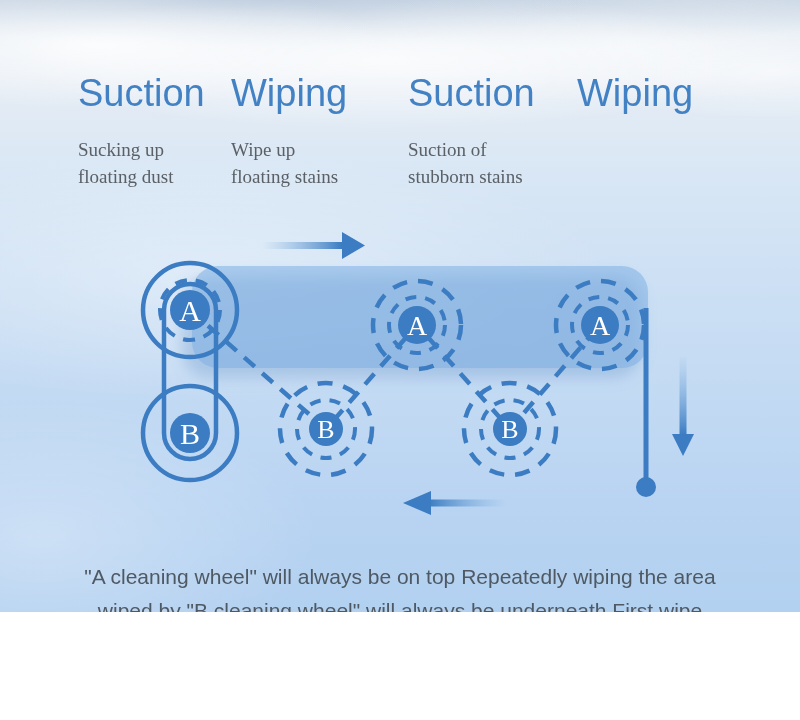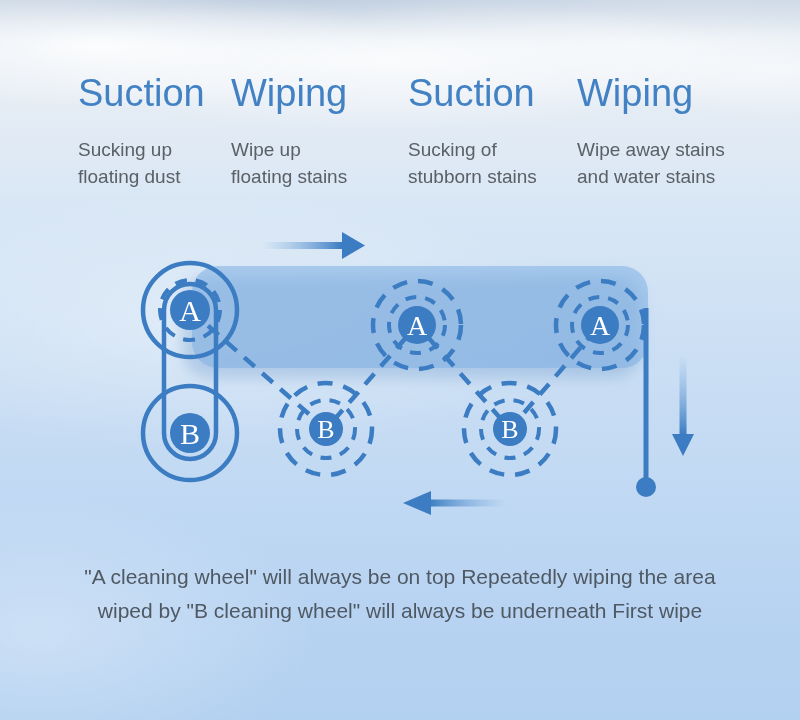--- a/index.html
+++ b/index.html
@@ -1,17 +1,17 @@
 <!DOCTYPE html>
 <html style="--accent: #3b7cc2; --heading: #4282c4; --subtitle: #5a6066; --caption: #4f5963; --band: #a9cdee;"><head>
 <meta charset="utf-8">
 <style>
   html,body{margin:0;padding:0;}
   .stage{
-    position:relative;width:800px;height:720px;overflow:hidden;
+    position:relative;width:800px;height:612px;overflow:hidden;
     font-family:"Liberation Sans",sans-serif;
     -webkit-font-smoothing:antialiased;
   }
   .sky{
     position:absolute;inset:0;
     background:
       radial-gradient(420px 90px at 12% 45px, rgba(255,255,255,0.85), rgba(255,255,255,0) 70%),
       radial-gradient(520px 100px at 48% 60px, rgba(255,255,255,0.80), rgba(255,255,255,0) 70%),
       radial-gradient(420px 90px at 78% 40px, rgba(255,255,255,0.60), rgba(255,255,255,0) 70%),
       radial-gradient(300px 70px at 97% 70px, rgba(255,255,255,0.55), rgba(255,255,255,0) 70%),
@@ -21,21 +21,21 @@
       radial-gradient(400px 200px at 5% 88%, rgba(255,255,255,0.30), rgba(255,255,255,0) 70%),
       linear-gradient(180deg,#cdd9e6 0%,#e2eaf2 6%,#e7edf4 12%,#d9e7f5 28%,#cde0f4 46%,#c3daf3 64%,#b9d4f2 82%,#b2d0f0 100%);
   }
   .col{position:absolute;top:72px;}
   .col h2{
     margin:0;font-size:38px;font-weight:500;letter-spacing:0;
     color:var(--heading,#4282c4);line-height:1.15;
   }
   .col p{
     margin:20px 0 0 0;font-size:19px;line-height:27px;
-    color:var(--subtitle,#5a6066);white-space:pre-line;
+    color:var(--subtitle,#5a6066);white-space:pre-line;font-family:Liberation Serif, serif;
   }
   .col1{left:78px;}.col2{left:231px;}.col3{left:408px;}.col4{left:577px;}
   .diagram{position:absolute;left:0;top:222px;}
   .st{stroke:var(--accent,#3b7cc2);fill:none;}
   .fl{fill:var(--accent,#3b7cc2);}
   .wheel-letter{
     fill:#ffffff;font-family:"Liberation Serif","DejaVu Serif",serif;
     text-anchor:middle;font-weight:400;
   }
   .caption{
@@ -55,27 +55,25 @@
     <p>Sucking up
 floating dust</p>
   </div>
   <div class="col col2">
     <h2>Wiping</h2>
     <p>Wipe up
 floating stains</p>
   </div>
   <div class="col col3">
     <h2>Suction</h2>
-    <p>Sucking of
+    <p>Suction of
 stubborn stains</p>
   </div>
   <div class="col col4">
     <h2>Wiping</h2>
-    <p>Wipe away stains
-and water stains</p>
   </div>
 
   <svg class="diagram" width="800" height="310" viewBox="0 0 800 310">
     <defs>
       <linearGradient id="gradRight" x1="0" y1="0" x2="1" y2="0">
         <stop offset="0" stop-color="#7fb0de" stop-opacity="0"></stop>
         <stop offset="1" stop-color="#3b7cc2"></stop>
       </linearGradient>
       <linearGradient id="gradDown" x1="0" y1="0" x2="0" y2="1">
         <stop offset="0" stop-color="#7fb0de" stop-opacity="0.05"></stop>

